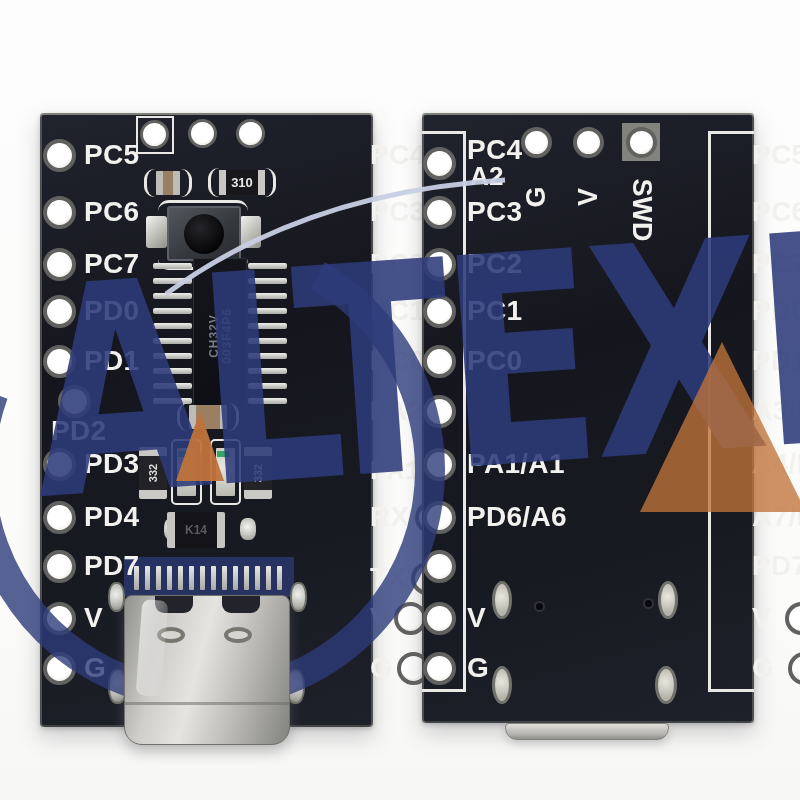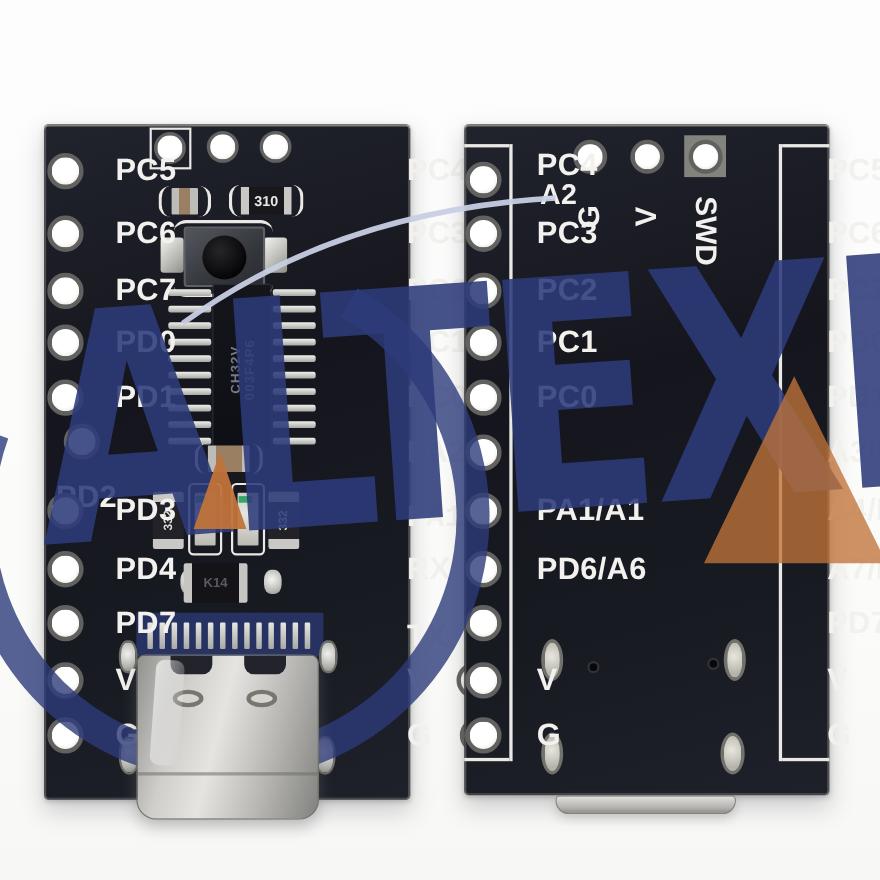--- a/index.html
+++ b/index.html
@@ -14,21 +14,21 @@
                     inset 0 2px 0 rgba(222,219,200,.5),inset 2px 0 0 rgba(195,192,175,.3),
                     inset -2px 0 0 rgba(195,192,175,.3),inset 0 -2px 0 rgba(150,148,135,.3);}
   .board-front{left:40px;top:113px;width:333px;height:614px;}
   .board-back{left:422px;top:113px;width:332px;height:610px;}
   
   .hole{position:absolute;width:33px;height:33px;border-radius:50%;
         background:radial-gradient(circle at 46% 42%,#ffffff 55%,#ecebe4 78%,#d8d7cf 100%);
         border:4px solid #616160;}
   .hole-top{width:29px;height:29px;border-width:3.5px;}
   
-  .pin-row{position:absolute;height:34px;display:flex;align-items:center;gap:21px;}
+  .pin-row{position:absolute;height:34px;display:flex;align-items:center;}
   .pin-row .hole{position:static;flex:0 0 auto;}
   .pin-label,.pin-sublabel{font-weight:800;font-size:28px;line-height:26px;color:#f2f1ee;
         letter-spacing:.3px;white-space:nowrap;}
   .col{position:absolute;top:0;height:100%;}
   .col-fl{left:3px;}  .col-fl .pin-label{margin-left:8px;}
   .col-fr{right:3px;} .col-fr .pin-row{flex-direction:row-reverse;} .col-fr .pin-label{margin-right:5px;}
   .col-bl{left:1px;}  .col-bl .pin-label{margin-left:11px;}
   .col-br{right:2px;} .col-br .pin-row{flex-direction:row-reverse;} .col-br .pin-label{margin-right:14px;}
   .labelwrap{display:flex;flex-direction:column;}
   .has-sub{transform:translateY(8px);}

